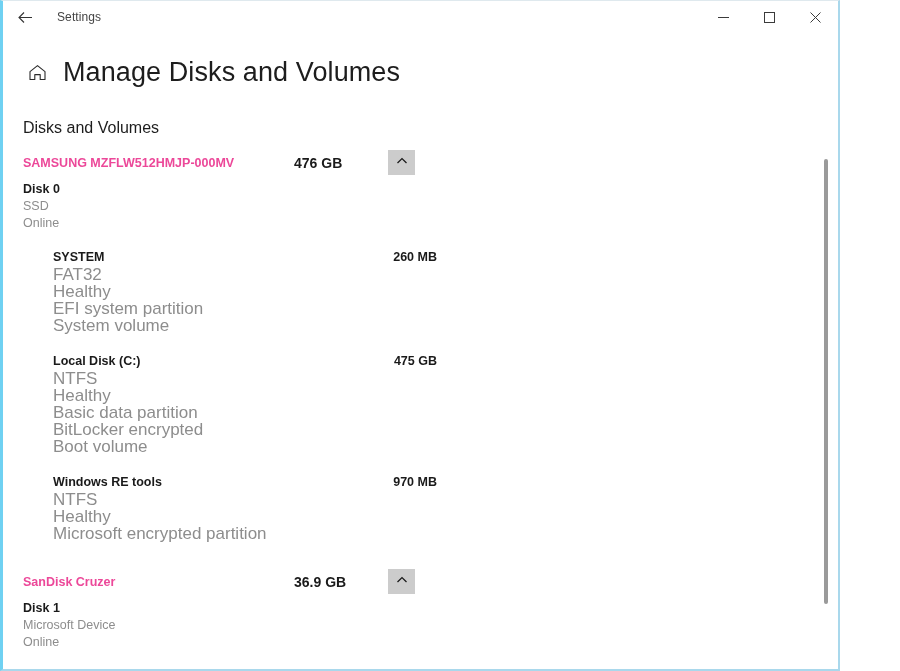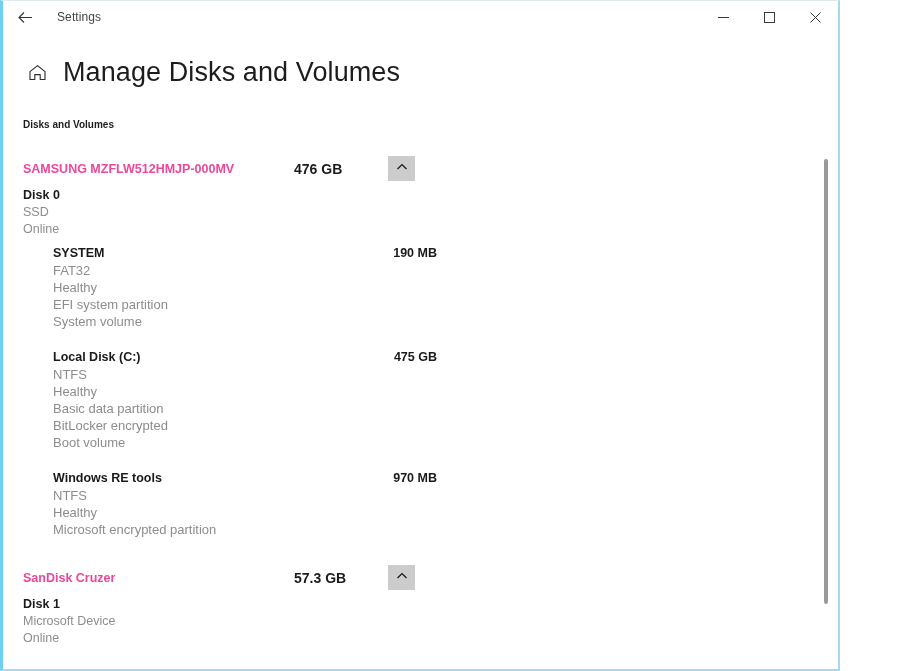--- a/index.html
+++ b/index.html
@@ -88,24 +88,24 @@
   }
 
   
   .content {
     position: relative;
     padding: 24px 0 0 20px;
     height: calc(671px - 32px - 62px);
     overflow: hidden;
   }
   .section-title {
-    font-size: 10px;
+    font-size: 16px;
     color: #1d1d1d;
-    font-weight: 700;
-    margin-bottom: 31px;
+    font-weight: 400;
+    margin-bottom: 18px;
   }
 
   .disk-block { margin-bottom: 4px; }
 
   .row-head {
     position: relative;
     width: 392px;
     display: flex;
     align-items: flex-start;
   }
@@ -144,21 +144,21 @@
     margin-top: 6px;
   }
   .disk-meta {
     font-size: 12.5px;
     line-height: 17px;
     color: #8d8d8d;
     font-weight: 400;
   }
 
   
-  .volumes { margin-top: 6px; }
+  .volumes { margin-top: 16px; }
   .volume {
     margin-left: 30px;
     margin-bottom: 18px;
   }
   .vol-head {
     display: flex;
     width: 384px;
     align-items: baseline;
   }
   .vol-name {
@@ -170,21 +170,21 @@
   }
   .vol-size {
     font-size: 12.5px;
     font-weight: 600;
     color: #1a1a1a;
     line-height: 18px;
     text-align: right;
     width: 84px;
   }
   .vol-meta {
-    font-size: 13px;
+    font-size: 17px;
     line-height: 17px;
     color: #8d8d8d;
   }
 
   .disk-gap { height: 14px; }
 
   
   .scrollbar {
     position: absolute;
     right: 7px;
@@ -259,21 +259,21 @@
                 </svg></span>
             </button>
           </div>
           <div class="disk-sub">Disk 0</div>
           <div class="disk-meta">SSD</div>
           <div class="disk-meta">Online</div>
           <div class="volumes">
             <div class="volume">
               <div class="vol-head">
                 <div class="vol-name">SYSTEM</div>
-                <div class="vol-size">190 MB</div>
+                <div class="vol-size">260 MB</div>
               </div>
               <div class="vol-meta">FAT32</div>
               <div class="vol-meta">Healthy</div>
               <div class="vol-meta">EFI system partition</div>
               <div class="vol-meta">System volume</div>
             </div>
             <div class="volume">
               <div class="vol-head">
                 <div class="vol-name">Local Disk (C:)</div>
                 <div class="vol-size">475 GB</div>
@@ -292,21 +292,21 @@
               <div class="vol-meta">NTFS</div>
               <div class="vol-meta">Healthy</div>
               <div class="vol-meta">Microsoft encrypted partition</div>
             </div>
           </div>
         </div>
         <div class="disk-gap"></div>
         <div class="disk-block">
           <div class="row-head">
             <div class="disk-name">SanDisk Cruzer</div>
-            <div class="disk-size">57.3 GB</div>
+            <div class="disk-size">36.9 GB</div>
             <button class="collapse-btn">
               <span><svg width="12" height="12" viewBox="0 0 12 12" fill="none" stroke="currentColor" stroke-width="1.3">
                   <path d="M1.5 8L6 3.6L10.5 8"></path>
                 </svg></span>
             </button>
           </div>
           <div class="disk-sub">Disk 1</div>
           <div class="disk-meta">Microsoft Device</div>
           <div class="disk-meta">Online</div>
         </div>

